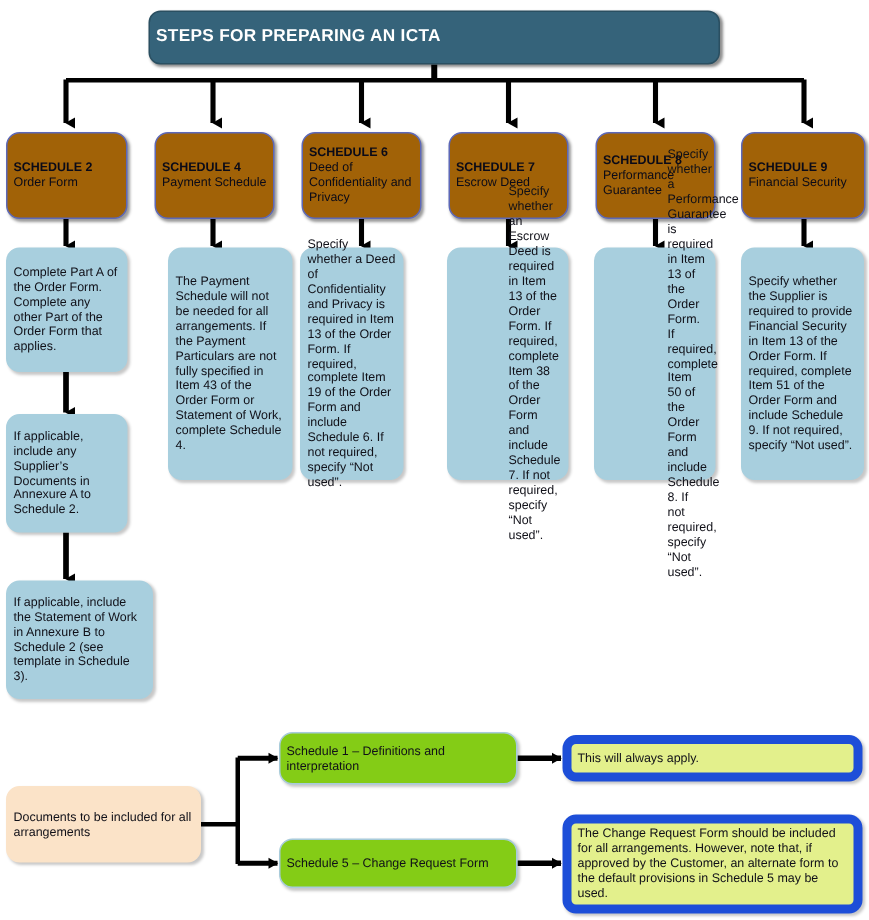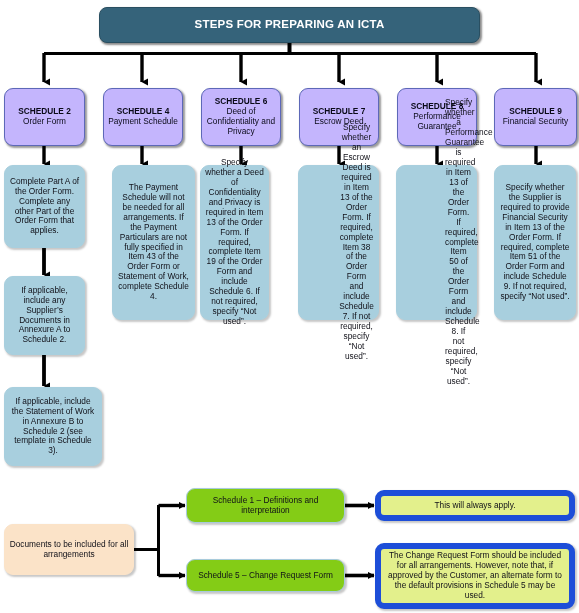--- a/index.html
+++ b/index.html
@@ -27,21 +27,20 @@
     top: 0;
     width: 579px;
     height: 613px;
     pointer-events: none;
   }
   .node {
     position: absolute;
     display: flex;
     align-items: center;
     justify-content: center;
-    text-align: center;
     border-radius: 9px;
     z-index: 2;
   }
   .node-inner {
     width: 100%;
     padding: 0 4px;
     line-height: 1.2;
   }
 
   
@@ -51,21 +50,21 @@
     border-radius: 8px;
     color: #ffffff;
     font-weight: bold;
     font-size: 11.5px;
     letter-spacing: 0.2px;
     box-shadow: 1.5px 1.5px 2px rgba(0,0,0,0.45);
   }
 
   
   .sched-head {
-    background: #c4b5fd;
+    background: #a16207;
     border: 1px solid #5d68b8;
     color: #0a0a18;
     font-size: 8.3px;
     box-shadow: 1.5px 1.5px 2px rgba(0,0,0,0.4);
   }
   .sched-head .hl1 { font-weight: bold; display: block; }
   .sched-head .hl2 { display: block; }
 
   
   .detail-box {

